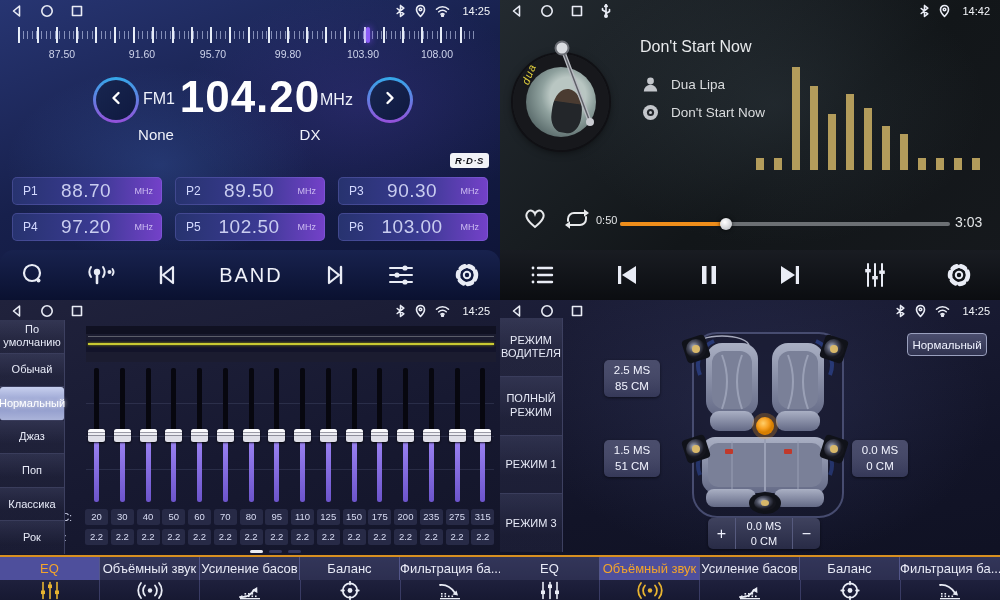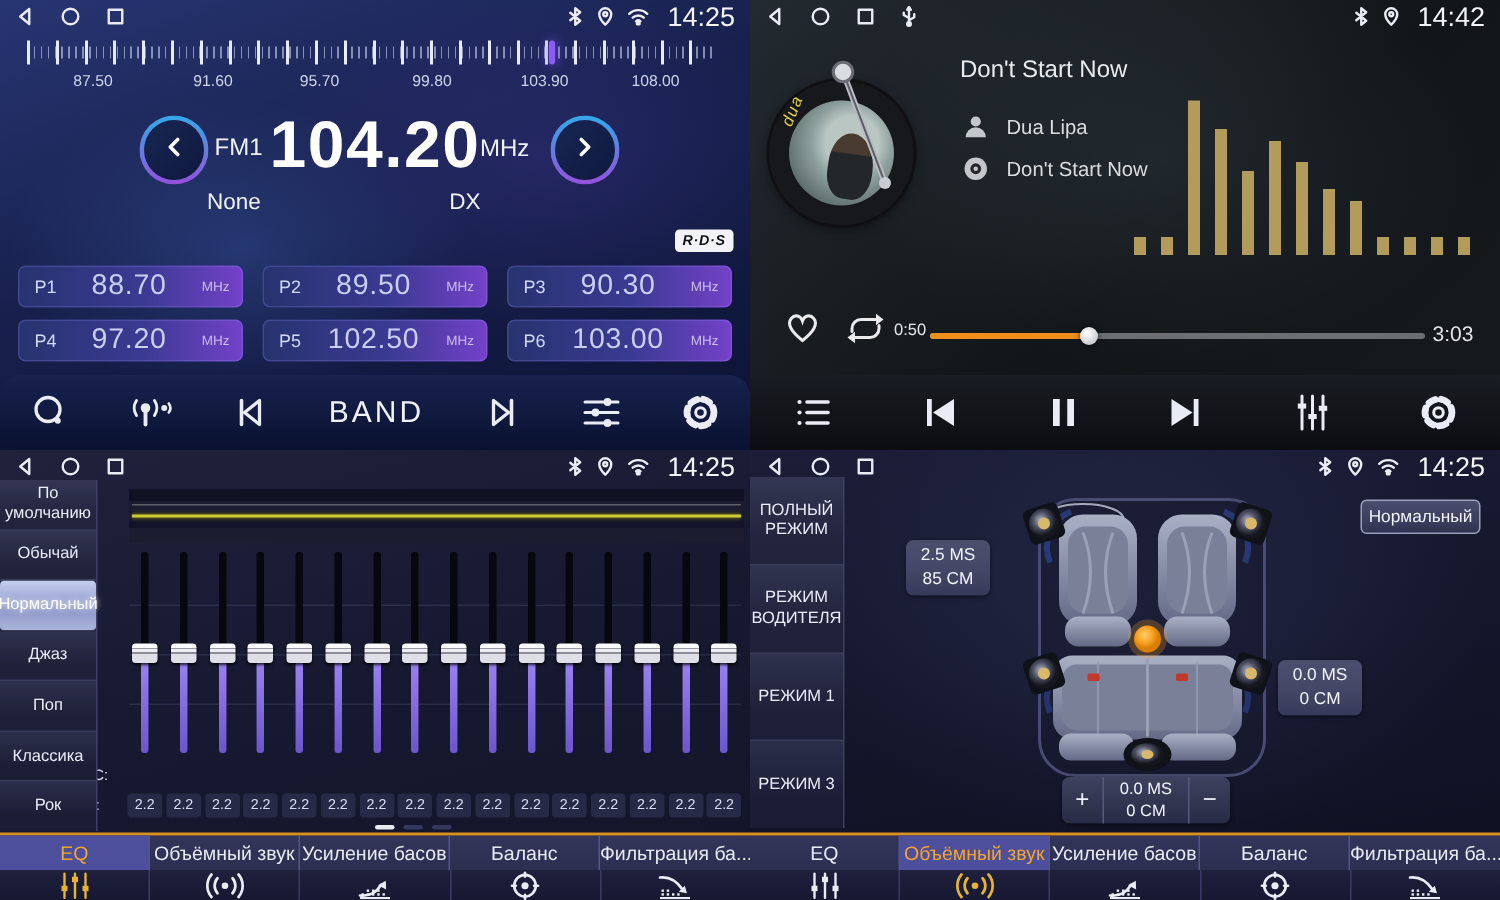--- a/index.html
+++ b/index.html
@@ -15,21 +15,21 @@
   #q-eq{left:0;top:300px;background:linear-gradient(165deg,#20223c 0%,#171931 50%,#121427 100%);}
   #q-sound{left:500px;top:300px;background:
     radial-gradient(320px 220px at 52% 35%,rgba(60,66,110,.35),transparent 72%),
     linear-gradient(170deg,#1c1e38 0%,#121428 60%,#0f1122 100%);}
 
   
   .statusbar{position:absolute;left:0;top:0;right:0;height:22px;display:flex;align-items:center;
     justify-content:space-between;padding:0 10px;box-sizing:border-box;z-index:30;}
   .sb-group{display:flex;align-items:center;gap:16px;}
   .sb-right{gap:9px;}
-  .sb-time{color:#f2f4f8;font-size:18px;margin-left:3px;}
+  .sb-time{color:#f2f4f8;font-size:11px;margin-left:3px;}
   .sb-ic{display:flex;align-items:center;}
 
   
   .ruler{position:absolute;left:18px;right:22px;top:27px;height:16px;}
   .ruler .minor{position:absolute;left:0;right:0;top:4px;bottom:4px;
     background:repeating-linear-gradient(90deg,rgba(215,225,255,.55) 0 1px,transparent 1px 4.6px);}
   .ruler .major{position:absolute;inset:0;
     background:repeating-linear-gradient(90deg,rgba(240,246,255,.95) 0 2px,transparent 2px 19.2px);}
   .tune-marker{position:absolute;left:366px;top:27px;width:4px;height:16px;border-radius:2px;
     background:#8b5cf6;box-shadow:0 0 7px #7a4ef0;z-index:5;}
@@ -600,20 +600,38 @@
         <div class="eq-fill" style="top: 79px; height: 61px;"></div>
         <div class="eq-knob" style="top: 67px;"></div>
       </div>
       <div class="eq-col" style="left: 386.25px;">
         <div class="eq-track"></div>
         <div class="eq-fill" style="top: 79px; height: 61px;"></div>
         <div class="eq-knob" style="top: 67px;"></div>
       </div>
     </div>
   <div class="chip-row-label" style="top:212px;">FC:</div>
+  <div class="chip-row" id="fc-row" style="top:209px;">
+      <div class="chip" style="left: 1px;">20</div>
+      <div class="chip" style="left: 26.75px;">30</div>
+      <div class="chip" style="left: 52.5px;">40</div>
+      <div class="chip" style="left: 78.25px;">50</div>
+      <div class="chip" style="left: 104px;">60</div>
+      <div class="chip" style="left: 129.75px;">70</div>
+      <div class="chip" style="left: 155.5px;">80</div>
+      <div class="chip" style="left: 181.25px;">95</div>
+      <div class="chip" style="left: 207px;">110</div>
+      <div class="chip" style="left: 232.75px;">125</div>
+      <div class="chip" style="left: 258.5px;">150</div>
+      <div class="chip" style="left: 284.25px;">175</div>
+      <div class="chip" style="left: 310px;">200</div>
+      <div class="chip" style="left: 335.75px;">235</div>
+      <div class="chip" style="left: 361.5px;">275</div>
+      <div class="chip" style="left: 387.25px;">315</div>
+    </div>
   <div class="chip-row-label" style="top:232px;">Q:</div>
   <div class="chip-row" id="q-row" style="top:229px;">
       <div class="chip" style="left: 1px;">2.2</div>
       <div class="chip" style="left: 26.75px;">2.2</div>
       <div class="chip" style="left: 52.5px;">2.2</div>
       <div class="chip" style="left: 78.25px;">2.2</div>
       <div class="chip" style="left: 104px;">2.2</div>
       <div class="chip" style="left: 129.75px;">2.2</div>
       <div class="chip" style="left: 155.5px;">2.2</div>
       <div class="chip" style="left: 181.25px;">2.2</div>
@@ -752,22 +770,22 @@
             <path d="M1.5 4.2 a8.5 8.5 0 0 1 12 0"></path>
             <path d="M3.8 6.8 a5.3 5.3 0 0 1 7.4 0"></path>
             <path d="M6 9.2 a2.3 2.3 0 0 1 3 0"></path>
             <circle cx="7.5" cy="10.6" r=".9" fill="#e9ecf5"></circle>
           </svg>
         </span>
         <span class="sb-time">14:25</span>
       </div>
     </div>
   <div class="side-panel" id="sound-sidebar" style="top:18px;height:234px;width:62px;">
+      <div class="side-item">РЕЖИМ ВОДИТЕЛЯ</div>
       <div class="side-item">ПОЛНЫЙ РЕЖИМ</div>
-      <div class="side-item">РЕЖИМ ВОДИТЕЛЯ</div>
       <div class="side-item">РЕЖИМ 1</div>
       <div class="side-item">РЕЖИМ 3</div>
     </div>
   <div class="norm-btn">Нормальный</div>
 
   <div class="car-svg">
     <svg width="190" height="202" viewBox="0 0 190 202">
       <defs>
         <linearGradient id="seatG" x1="0" y1="0" x2="0" y2="1">
           <stop offset="0" stop-color="#aab0c4"></stop>
@@ -846,20 +864,24 @@
       </g>
       <circle cx="95" cy="101" r="13" fill="#f7a123" opacity=".25"></circle>
       <circle cx="95" cy="101" r="9" fill="url(#ballG)"></circle>
     </svg>
   </div>
 
   <div class="delay-box" style="left:104px;top:60px;">
     <span>2.5 MS</span>
       <span>85 CM</span>
   </div>
+  <div class="delay-box" style="left:104px;top:140px;">
+    <span>1.5 MS</span>
+      <span>51 CM</span>
+  </div>
   <div class="delay-box" style="left:352px;top:140px;">
     <span>0.0 MS</span>
       <span>0 CM</span>
   </div>
   <div class="stepper">
     <div class="step-btn">+</div>
     <div class="step-mid">
       <span>0.0 MS</span>
         <span>0 CM</span>
     </div>

